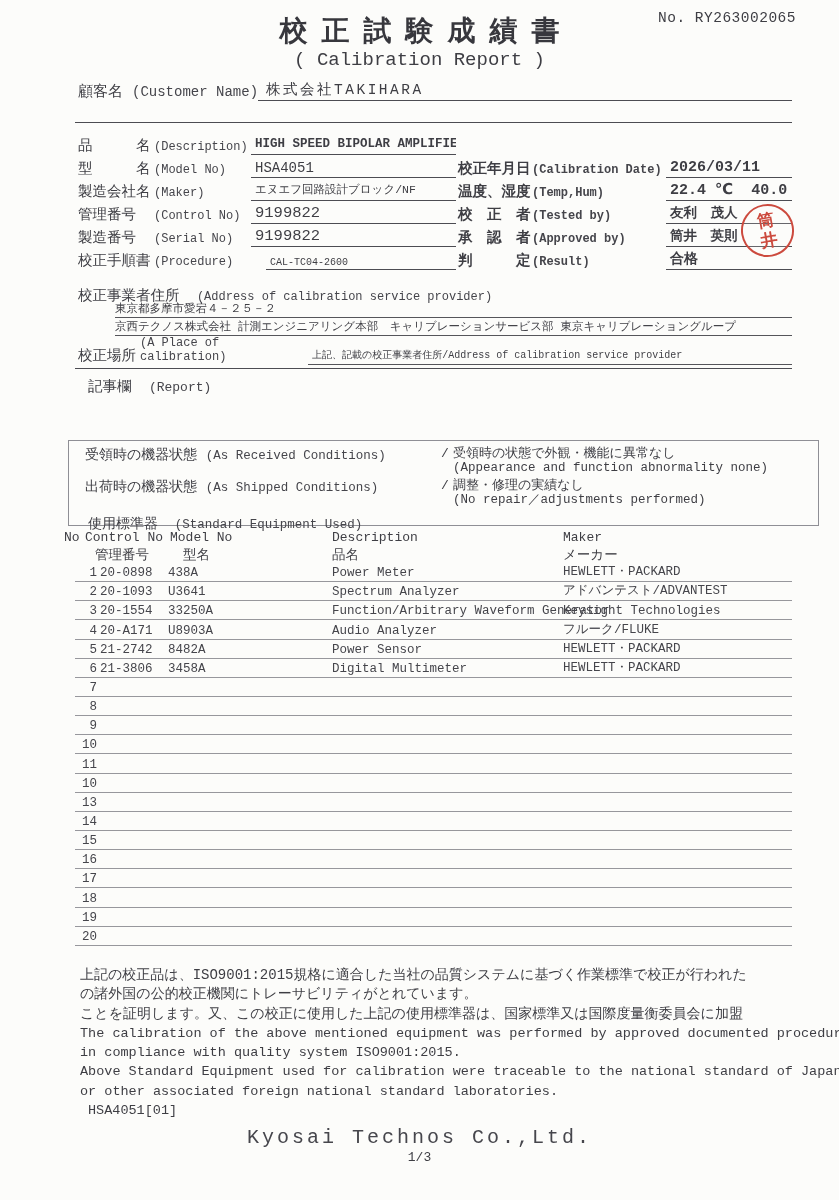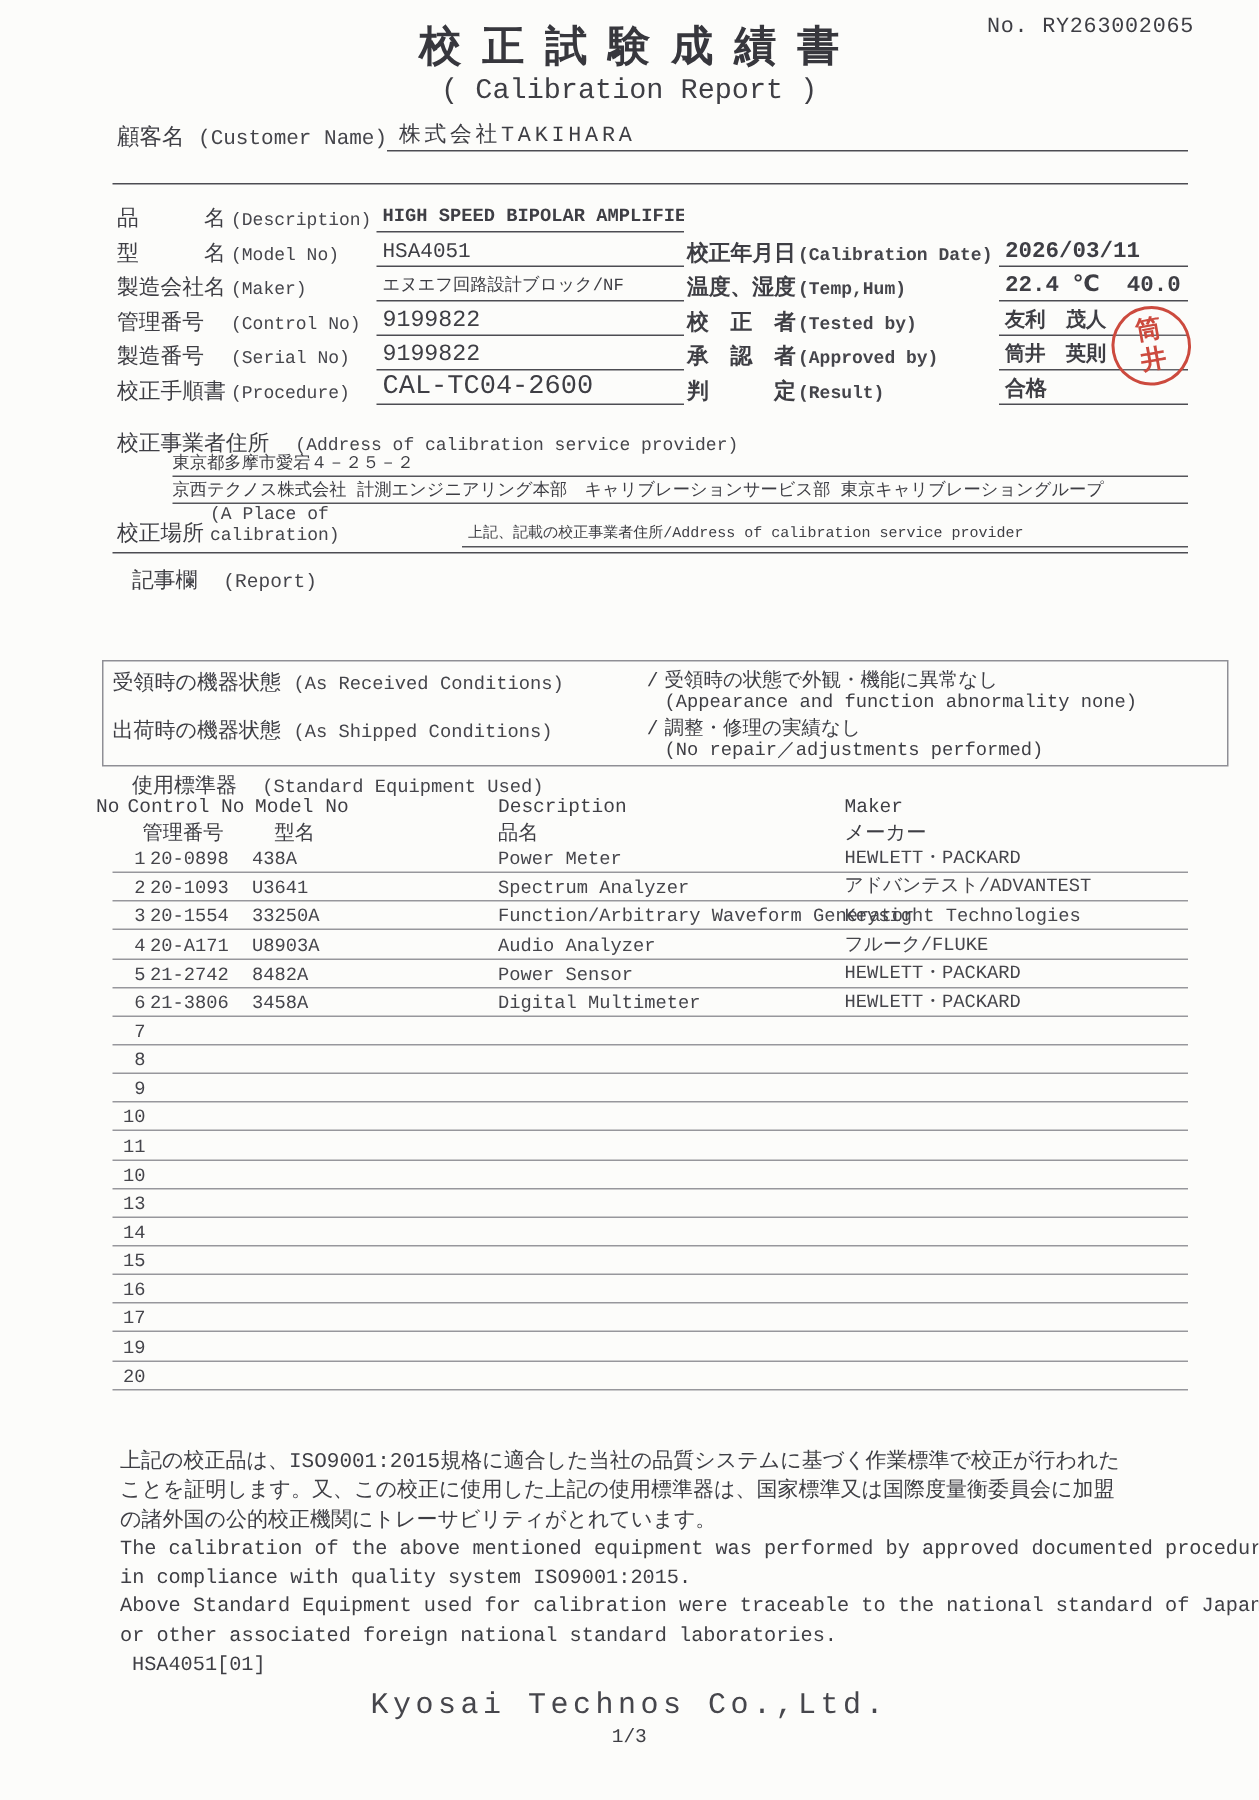--- a/index.html
+++ b/index.html
@@ -36,21 +36,21 @@
   .irow .en { flex:none; white-space:pre; padding-bottom:1px; }
   .info-left  .irow .en { width:97px; }
   .info-right .irow .en { width:134px; }
   .irow .val { flex:1; border-bottom:1.4px solid #4c4c52; white-space:pre;
                padding:0 2px 1px 4px; font-size:14px; overflow:hidden; }
   .info-left .irow:nth-child(1) .val { font-size:12.5px; font-weight:700; padding-bottom:3px; }
   .info-left .irow:nth-child(2) .val { font-size:14px; }
   .info-left .irow:nth-child(3) .val { font-size:11.5px; padding-bottom:3px; }
   .info-left .irow:nth-child(4) .val,
   .info-left .irow:nth-child(5) .val { font-size:15.5px; }
-  .info-left .irow:nth-child(6) .val { font-size:18px; }
+  .info-left .irow:nth-child(6) .val { font-size:10px;margin-left:15px; }
   .info-right .irow:nth-child(1) .val,
   .info-right .irow:nth-child(2) .val { font-size:15px; }
   .info-right .irow:nth-child(3) .val,
   .info-right .irow:nth-child(4) .val { font-size:13.5px; }
   .info-right .irow:nth-child(5) .val { font-size:14px; }
 
   .stamp { position:absolute; left:741px; top:204px; width:49px; height:49px;
            border:2.5px solid #cc4a3e; border-radius:50%; color:#cc4a3e;
            display:flex; align-items:center; justify-content:center;
            transform:rotate(-10deg); background:rgba(255,255,255,0.15); }
@@ -65,22 +65,22 @@
   .al2 { top:319px; }
   .place-row { position:absolute; top:336px; left:78px; width:714px; display:flex; align-items:flex-end; }
   .place-row .jp { font-size:14.5px; width:62px; flex:none; }
   .place-row .en { width:168px; flex:none; padding-bottom:1px;font-family:Liberation Mono, monospace; }
   .place-row .val { flex:1; border-bottom:1.2px solid #55555a; font-size:10px;
                     padding:0 2px 2px 4px; white-space:pre; }
 
   .report-label { position:absolute; top:377px; left:88px; font-size:14.5px; white-space:pre; }
   .report-label .en { font-size:13px; }
 
-  .cond-box { position:absolute; top:440px; left:68px; width:751px; height:71px;
-              border:1px solid #8f8f95; box-sizing:border-box; padding:5px 8px 0 6px; }
+  .cond-box { position:absolute; top:440px; left:68px; width:751px; height:86px;
+              border:1px solid #8f8f95; box-sizing:border-box; padding:5px 8px 0 16px; }
   .cond-row { display:flex; margin-bottom:2px; }
   .cond-left { width:352px; flex:none; font-size:14px; white-space:pre; }
   .cond-left .en { font-size:12.5px; }
   .cond-sep { width:16px; flex:none; text-align:center; font-size:13px; }
   .cond-right { flex:1; }
   .cond-right .vjp { font-size:13px; line-height:15px; }
   .cond-right .ven { font-size:12.5px; line-height:15px; }
 
   .equip-title { position:absolute; top:515px; left:88px; font-size:14px; white-space:pre; }
   .equip-title .en { font-size:12.5px; }
@@ -359,39 +359,46 @@
         <span class="c-mkr"></span>
       </div>
     <div class="trow">
         <span class="c-no">17</span>
         <span class="c-ctl"></span>
         <span class="c-mdl"></span>
         <span class="c-dsc"></span>
         <span class="c-mkr"></span>
       </div>
     <div class="trow">
+        <span class="c-no">18</span>
+        <span class="c-ctl"></span>
+        <span class="c-mdl"></span>
+        <span class="c-dsc"></span>
+        <span class="c-mkr"></span>
+      </div>
+    <div class="trow">
         <span class="c-no">19</span>
         <span class="c-ctl"></span>
         <span class="c-mdl"></span>
         <span class="c-dsc"></span>
         <span class="c-mkr"></span>
       </div>
     <div class="trow">
         <span class="c-no">20</span>
         <span class="c-ctl"></span>
         <span class="c-mdl"></span>
         <span class="c-dsc"></span>
         <span class="c-mkr"></span>
       </div>
   </div>
 
   <div class="cert">
     <div class="jline">上記の校正品は、ISO9001:2015規格に適合した当社の品質システムに基づく作業標準で校正が行われた</div>
+    <div class="jline">の諸外国の公的校正機関にトレーサビリティがとれています。</div>
     <div class="jline">ことを証明します。又、この校正に使用した上記の使用標準器は、国家標準又は国際度量衡委員会に加盟</div>
-    <div class="jline">の諸外国の公的校正機関にトレーサビリティがとれています。</div>
     <div class="eline">The calibration of the above mentioned equipment was performed by approved documented procedure</div>
     <div class="eline">in compliance with quality system ISO9001:2015.</div>
     <div class="eline">Above Standard Equipment used for calibration were traceable to the national standard of Japan</div>
     <div class="eline">or other associated foreign national standard laboratories.</div>
     <div class="code">HSA4051[01]</div>
   </div>
 
   <div class="company">Kyosai Technos Co.,Ltd.</div>
   <div class="pageno">1/3</div>
 

